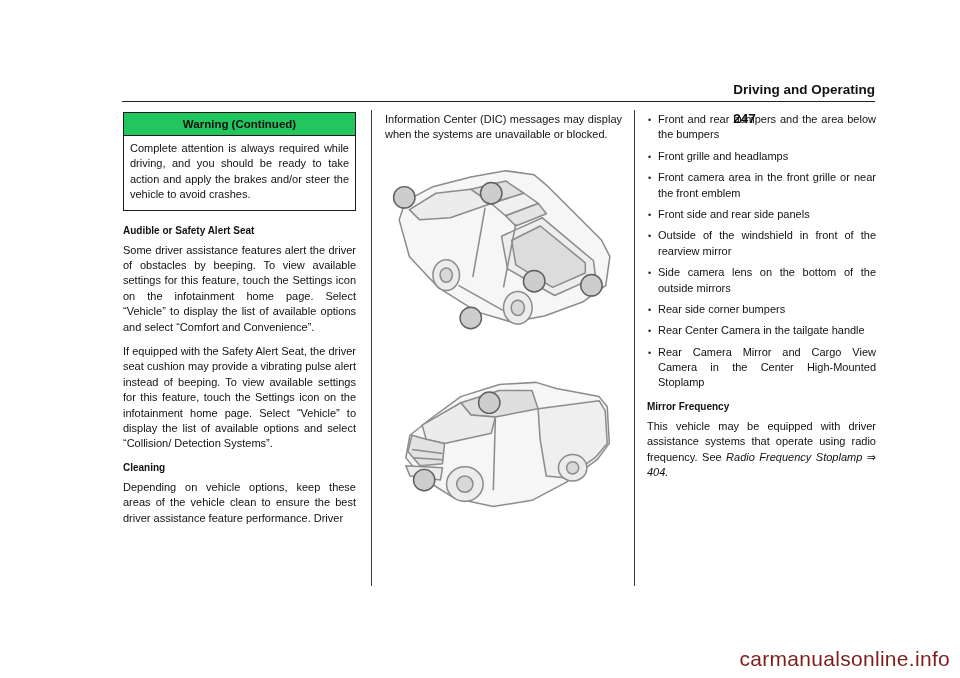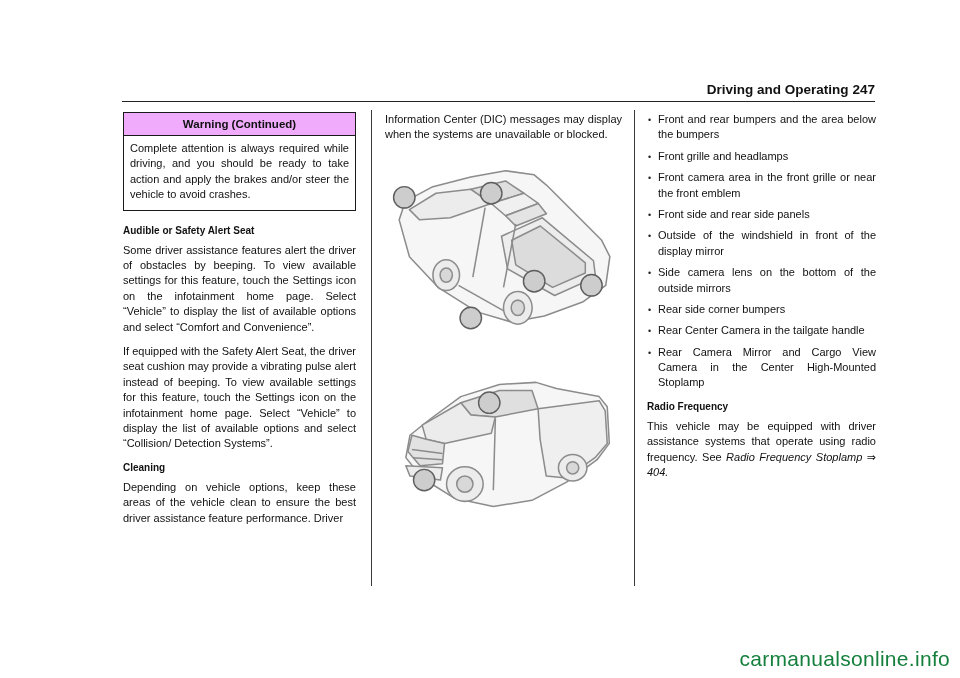--- a/index.html
+++ b/index.html
@@ -9,60 +9,60 @@
     background:#ffffff;
     font-family:"Liberation Sans","DejaVu Sans",sans-serif;
     color:#111111;
     overflow:hidden;
   }
   .page { position:absolute; inset:0; }
 
   .header {
     position:absolute; top:82px; right:85px;
     font-weight:bold; font-size:13.5px;
-    display:flex; gap:4px; align-items:baseline;
+    display:flex; gap:14px; align-items:baseline;flex-direction:column;
   }
   .header-line {
     position:absolute; left:122px; right:85px; top:101px;
     border-top:1.3px solid #222;
   }
   .vdiv { position:absolute; top:110px; height:476px; width:1px; background:#3a3a3a; }
   .vdiv1 { left:371px; }
   .vdiv2 { left:634px; }
 
   .col { position:absolute; top:112px; font-size:11px; line-height:1.4; }
   .col1 { left:123px; width:233px; }
   .col2 { left:385px; width:237px; }
   .col3 { left:647px; width:229px; }
 
   p.just { text-align:justify; margin-bottom:9px; }
   h3 { font-size:10px; font-weight:bold; margin:9px 0 5px; }
 
   .warning-box { border:1.6px solid #1a1a1a; margin-bottom:13px; }
   .warning-title {
     text-align:center; font-weight:bold; font-size:11.5px;
-    background:#f0abfc; border-bottom:1.6px solid #1a1a1a; padding:3px 4px;
+    background:#22c55e; border-bottom:1.6px solid #1a1a1a; padding:3px 4px;
   }
   .warning-body { padding:5px 6px 7px; text-align:justify; }
 
   ul.bullets { list-style:none; }
   ul.bullets li {
     position:relative; padding-left:11px; margin-bottom:6px; text-align:justify;
   }
   ul.bullets li::before {
     content:"•"; position:absolute; left:1px; top:2px; font-size:9px; color:#222;
   }
 
   .rf-link { font-style:italic; }
 
   .illus { display:block; margin:9px auto 13px; }
 
   .watermark {
     position:absolute; right:10px; bottom:7px;
-    font-size:21px; color:#15803d; letter-spacing:0.3px;
+    font-size:21px; color:#7f1d1d; letter-spacing:0.3px;
   }
 </style>
 </head>
 <body>
 
 <div class="page">
 
   <div class="header">
     <span>Driving and Operating</span>
     <span>247</span>
@@ -134,25 +134,25 @@
       </g>
     </svg>
   </div>
 
   <div class="col col3">
     <ul class="bullets">
       <li>Front and rear bumpers and the area below the bumpers</li>
       <li>Front grille and headlamps</li>
       <li>Front camera area in the front grille or near the front emblem</li>
       <li>Front side and rear side panels</li>
-      <li>Outside of the windshield in front of the display mirror</li>
+      <li>Outside of the windshield in front of the rearview mirror</li>
       <li>Side camera lens on the bottom of the outside mirrors</li>
       <li>Rear side corner bumpers</li>
       <li>Rear Center Camera in the tailgate handle</li>
       <li>Rear Camera Mirror and Cargo View Camera in the Center High-Mounted Stoplamp</li>
     </ul>
-    <h3>Radio Frequency</h3>
+    <h3>Mirror Frequency</h3>
     <p class="just"><span>This vehicle may be equipped with driver assistance systems that operate using radio frequency. See </span><span class="rf-link">Radio Frequency Stoplamp</span> <span class="rf-link">⇒ 404.</span></p>
   </div>
 
   <div class="watermark">carmanualsonline.info</div>
 
 </div>
 
 </body></html>

